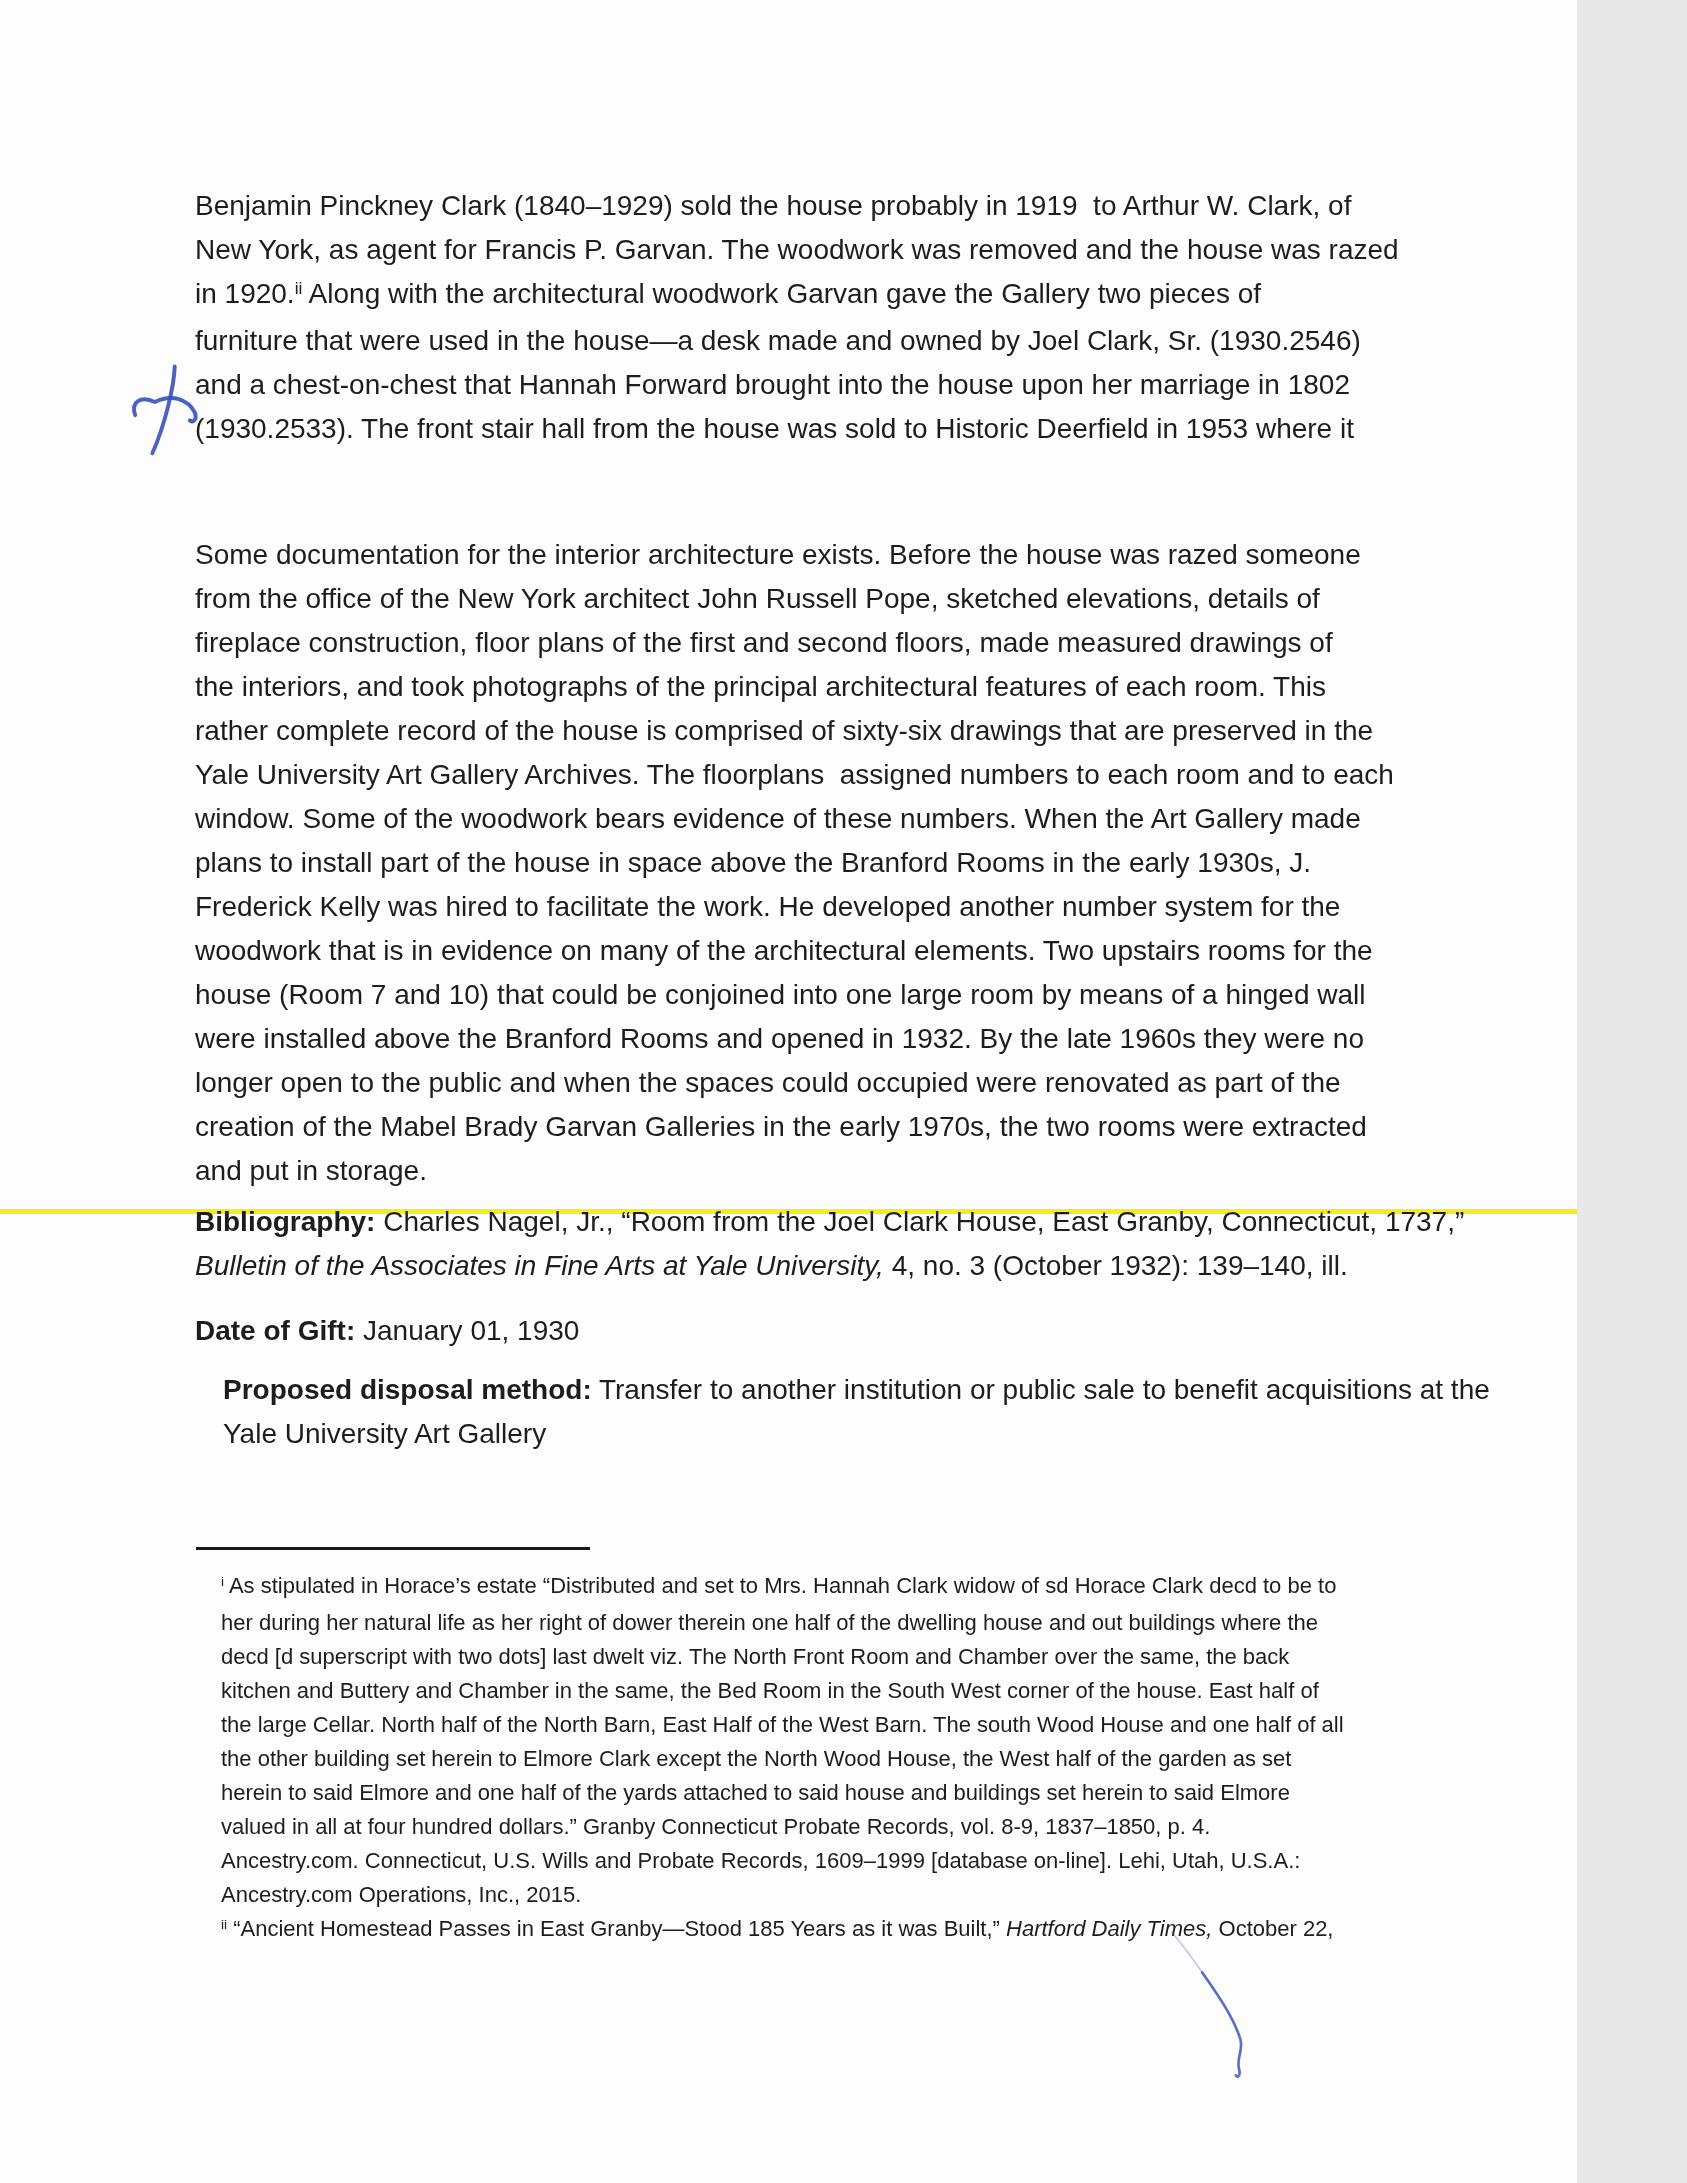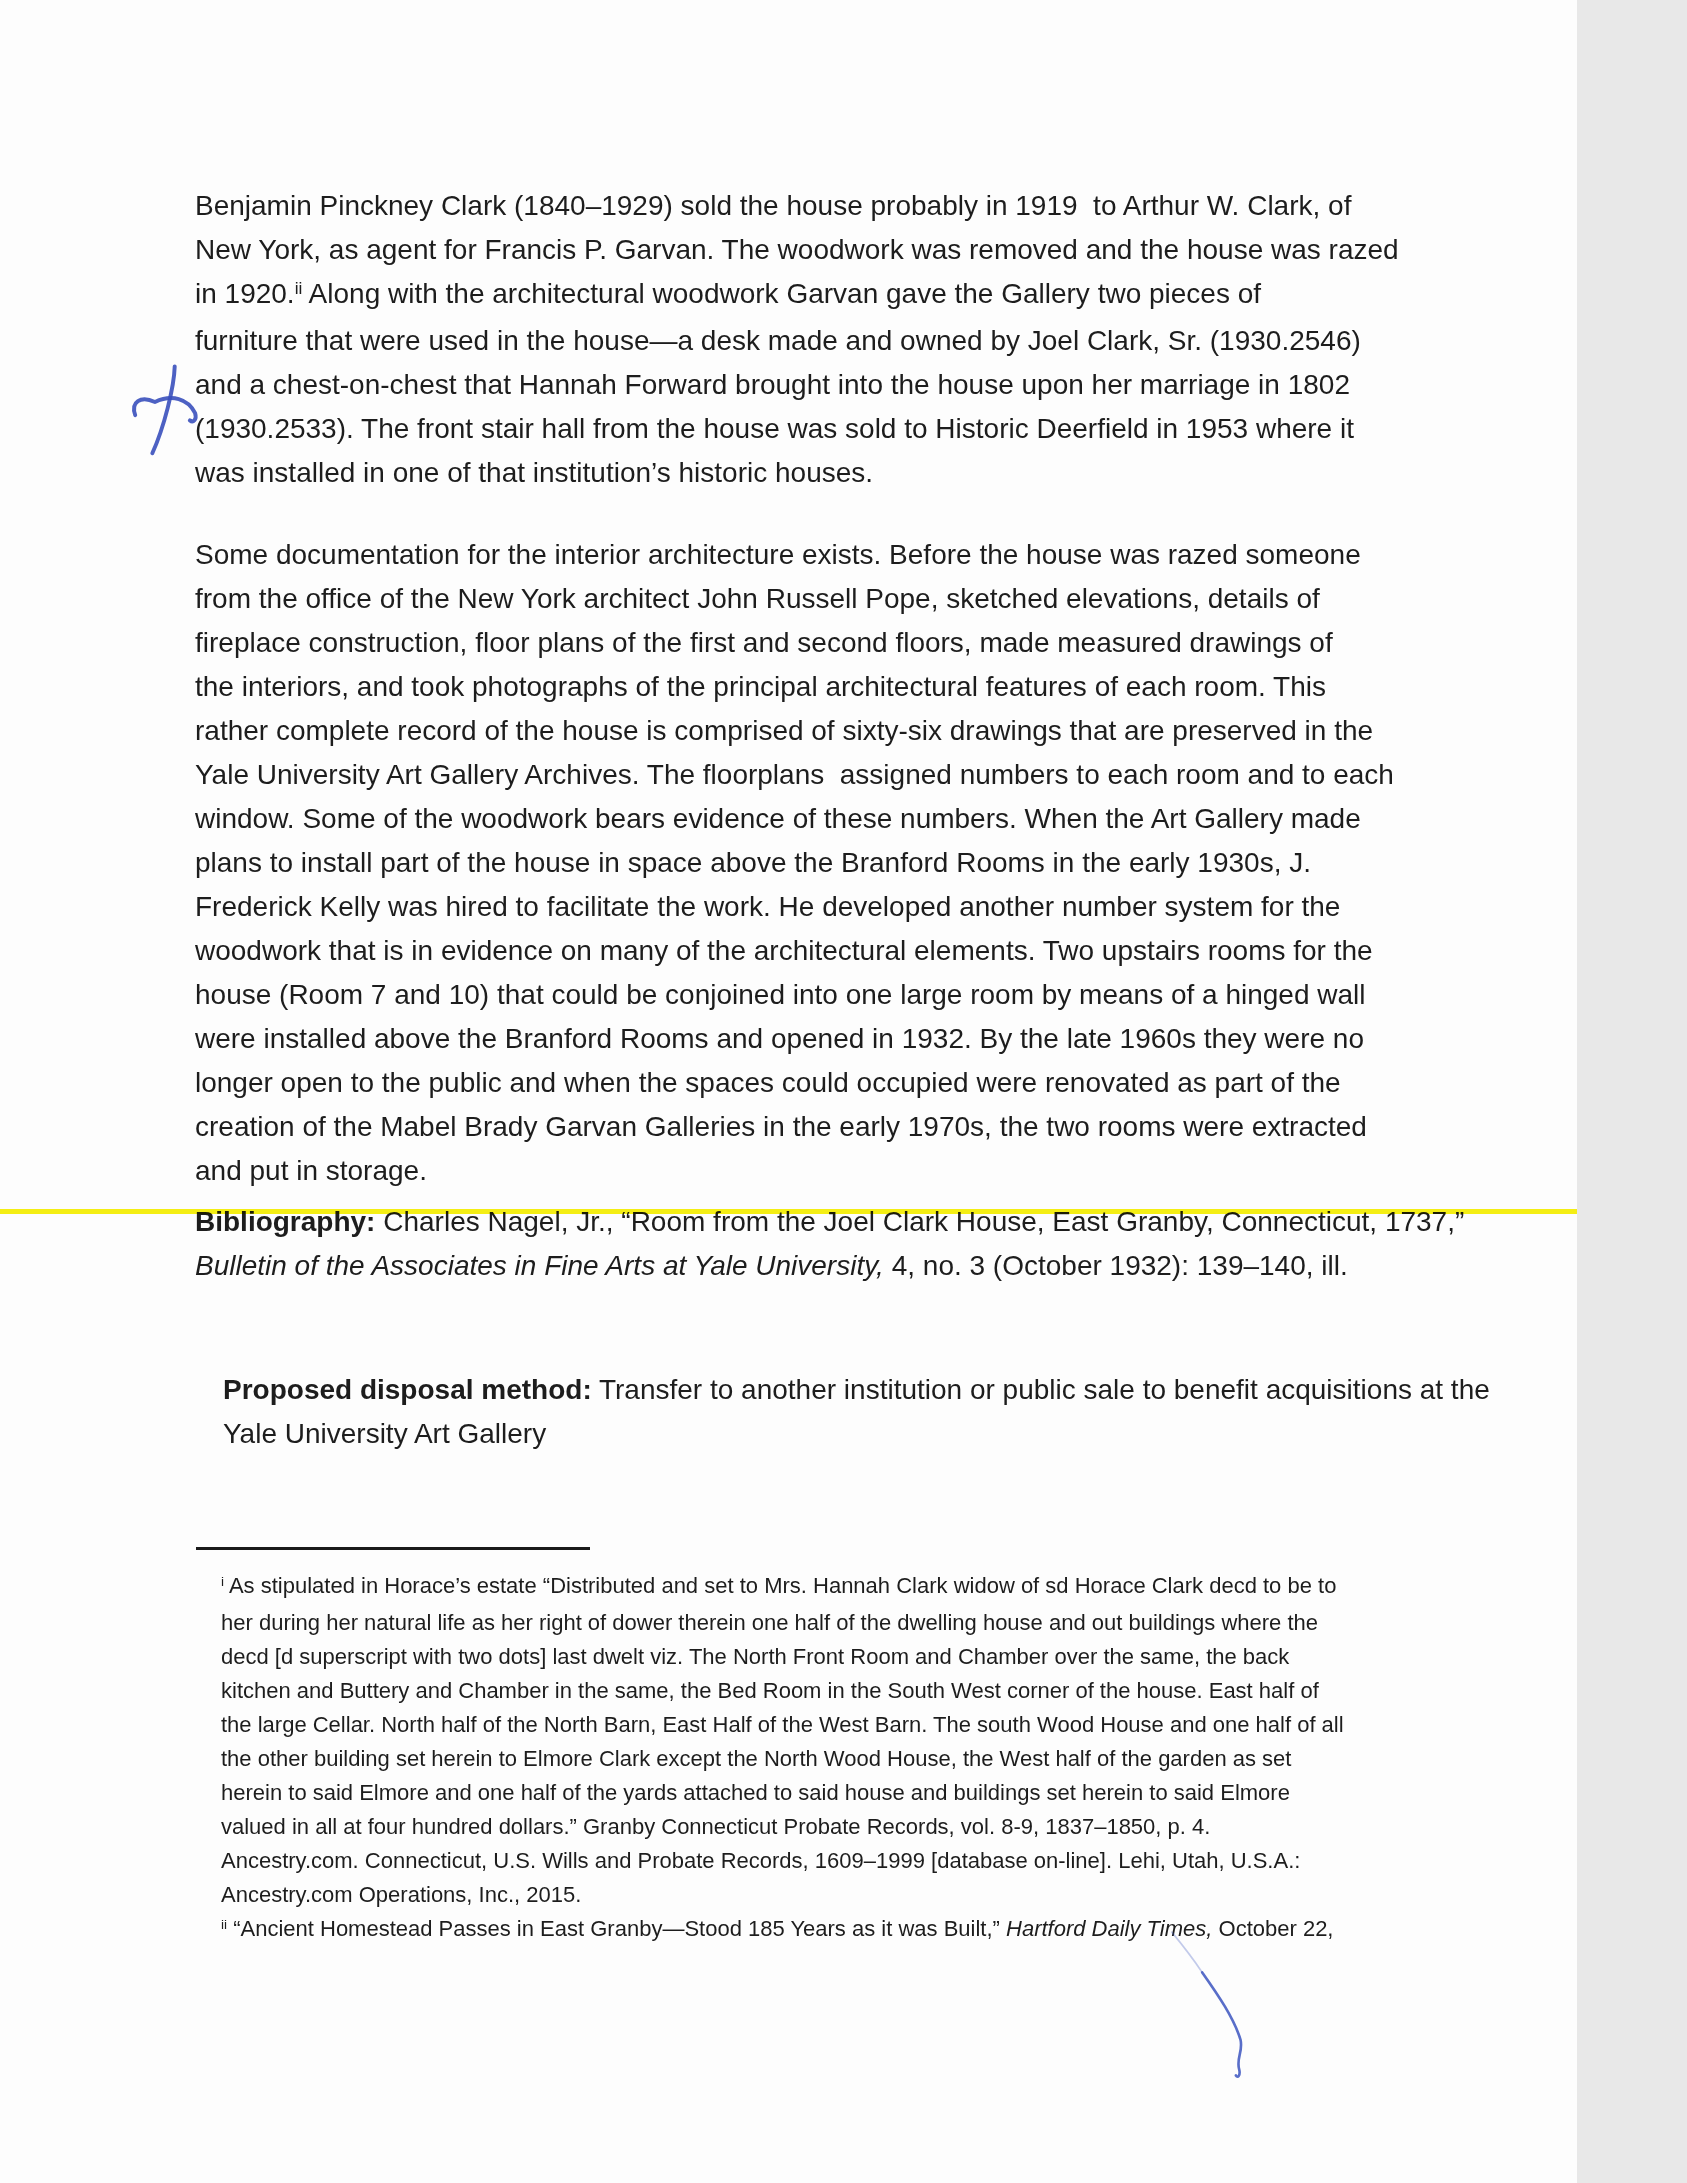--- a/index.html
+++ b/index.html
@@ -56,21 +56,20 @@
 
 <div class="page" style="background: rgb(253, 253, 253); color: rgb(29, 29, 29);">
 
   <div id="para-1" class="block body-text">
       <div class="doc-line"><span>Benjamin Pinckney Clark (1840–1929) sold the house probably in 1919  to Arthur W. Clark, of</span></div>
       <div class="doc-line"><span>New York, as agent for Francis P. Garvan. The woodwork was removed and the house was razed</span></div>
       <div class="doc-line"><span>in 1920.</span><span class="sup">ii</span><span> Along with the architectural woodwork Garvan gave the Gallery two pieces of</span></div>
       <div class="doc-line"><span>furniture that were used in the house—a desk made and owned by Joel Clark, Sr. (1930.2546)</span></div>
       <div class="doc-line"><span>and a chest-on-chest that Hannah Forward brought into the house upon her marriage in 1802</span></div>
       <div class="doc-line"><span>(1930.2533). The front stair hall from the house was sold to Historic Deerfield in 1953 where it</span></div>
-      <div class="doc-line"><span>was installed in one of that institution’s historic houses.</span></div>
     </div>
 
   <div id="para-2" class="block body-text">
       <div class="doc-line"><span>Some documentation for the interior architecture exists. Before the house was razed someone</span></div>
       <div class="doc-line"><span>from the office of the New York architect John Russell Pope, sketched elevations, details of</span></div>
       <div class="doc-line"><span>fireplace construction, floor plans of the first and second floors, made measured drawings of</span></div>
       <div class="doc-line"><span>the interiors, and took photographs of the principal architectural features of each room. This</span></div>
       <div class="doc-line"><span>rather complete record of the house is comprised of sixty-six drawings that are preserved in the</span></div>
       <div class="doc-line"><span>Yale University Art Gallery Archives. The floorplans  assigned numbers to each room and to each</span></div>
       <div class="doc-line"><span>window. Some of the woodwork bears evidence of these numbers. When the Art Gallery made</span></div>
@@ -82,20 +81,23 @@
       <div class="doc-line"><span>longer open to the public and when the spaces could occupied were renovated as part of the</span></div>
       <div class="doc-line"><span>creation of the Mabel Brady Garvan Galleries in the early 1970s, the two rooms were extracted</span></div>
       <div class="doc-line"><span>and put in storage.</span></div>
     </div>
 
   <div id="bibliography" class="block body-text">
       <div class="doc-line"><span class="b">Bibliography:</span><span> Charles Nagel, Jr., “Room from the Joel Clark House, East Granby, Connecticut, 1737,”</span></div>
       <div class="doc-line"><span class="i">Bulletin of the Associates in Fine Arts at Yale University,</span><span> 4, no. 3 (October 1932): 139–140, ill.</span></div>
     </div>
 
+  <div id="date-of-gift" class="block body-text">
+      <div class="doc-line"><span class="b">Date of Gift:</span><span> January 01, 1930</span></div>
+    </div>
 
   <div id="proposed-disposal" class="block body-text">
       <div class="doc-line"><span class="b">Proposed disposal method:</span><span> Transfer to another institution or public sale to benefit acquisitions at the</span></div>
       <div class="doc-line"><span>Yale University Art Gallery</span></div>
     </div>
 
   <div class="fn-rule" style="background: rgb(26, 26, 26);"></div>
 
   <div id="footnotes" class="block foot-text">
     <div>

